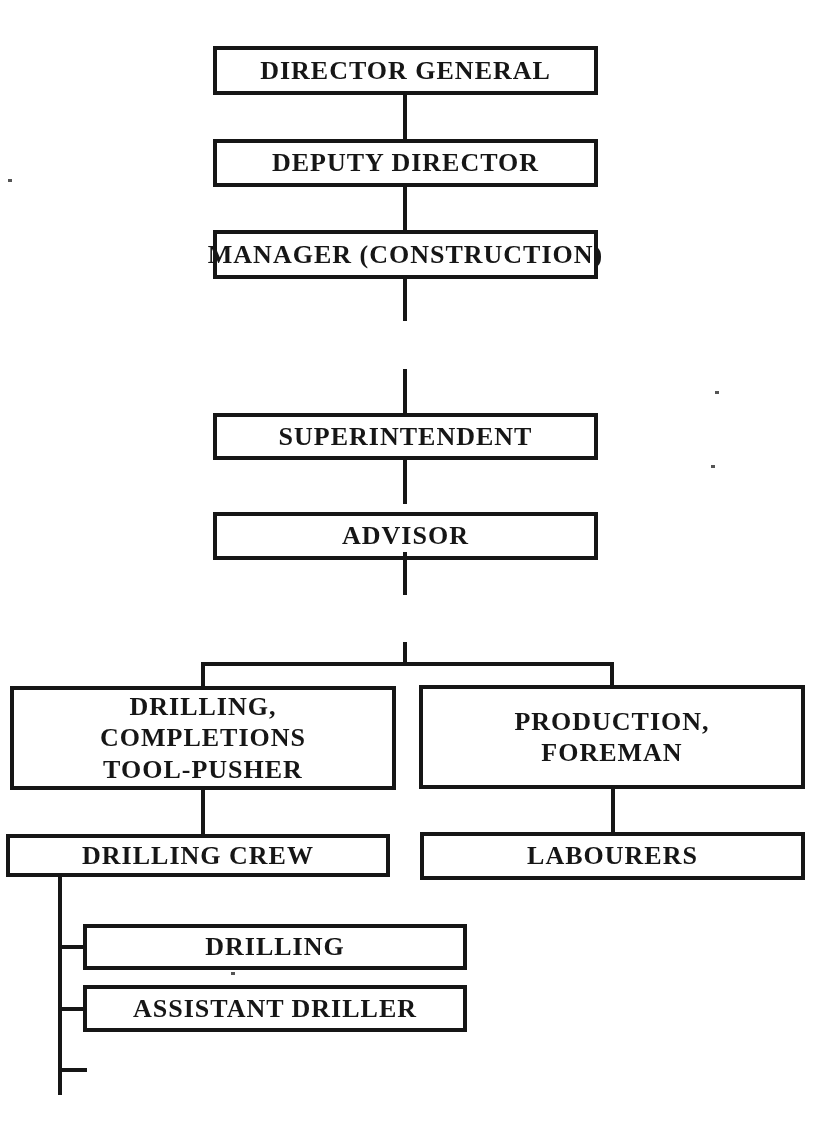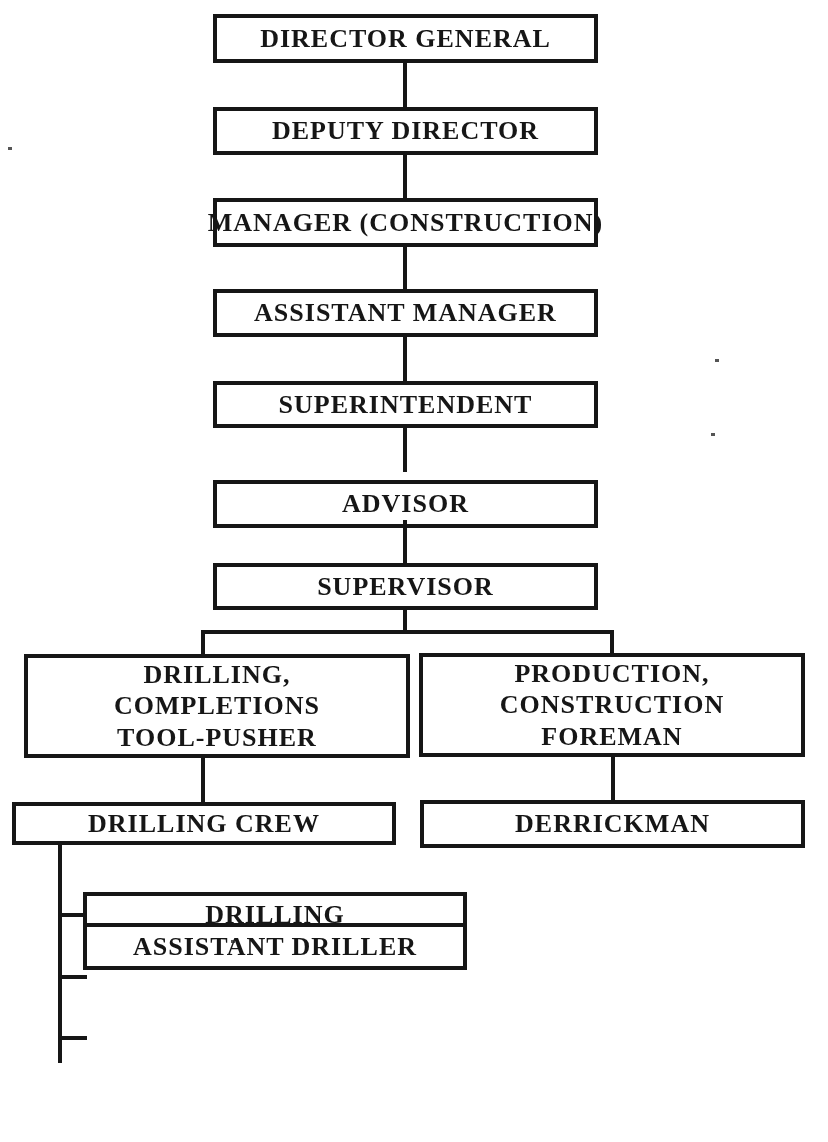--- a/index.html
+++ b/index.html
@@ -6,20 +6,21 @@
     --ink:#161616;
     --paper:#ffffff;
   }
   html,body{margin:0;padding:0;background:var(--paper);}
   .page{
     position:relative;
     width:828px;height:1063px;
     background:var(--paper);
     font-family:"Liberation Serif","DejaVu Serif",serif;
     overflow:hidden;
+    margin-top:32px;
   }
   .node{
     position:absolute;
     box-sizing:border-box;
     border:4px solid var(--ink);
     background:var(--paper);
     color:var(--ink);
     display:flex;
     flex-direction:column;
     align-items:center;
@@ -46,68 +47,65 @@
 <body>
 
 <div class="page">
 
   <div class="node" style="left:213px;top:14px;width:385px;height:49px">DIRECTOR GENERAL</div>
 
   <div class="node" style="left:213px;top:107px;width:385px;height:48px">DEPUTY DIRECTOR</div>
 
   <div class="node" style="left:213px;top:198px;width:385px;height:49px">MANAGER (CONSTRUCTION)</div>
 
-  <div class="node" style="left:213px;top:289px;width:385px;height:48px">ASSISTANT MANAGER</div>
 
   <div class="node" style="left:213px;top:381px;width:385px;height:47px">SUPERINTENDENT</div>
 
   <div class="node" style="left:213px;top:480px;width:385px;height:48px">ADVISOR</div>
 
-  <div class="node" style="left:213px;top:563px;width:385px;height:47px">SUPERVISOR</div>
 
   <div class="line" style="left:403px;top:63px;width:4px;height:44px"></div>
   <div class="line" style="left:403px;top:155px;width:4px;height:43px"></div>
   <div class="line" style="left:403px;top:247px;width:4px;height:42px"></div>
   <div class="line" style="left:403px;top:337px;width:4px;height:44px"></div>
   <div class="line" style="left:403px;top:428px;width:4px;height:44px"></div>
   <div class="line" style="left:403px;top:520px;width:4px;height:43px"></div>
   <div class="line" style="left:403px;top:610px;width:4px;height:22px"></div>
 
   <div class="line" style="left:201px;top:630px;width:413px;height:4px"></div>
   <div class="line" style="left:201px;top:630px;width:4px;height:24px"></div>
   <div class="line" style="left:610px;top:630px;width:4px;height:24px"></div>
 
-  <div class="node" style="left:24px;top:654px;width:386px;height:104px">
+  <div class="node" style="left:10px;top:654px;width:386px;height:104px">
     <span>DRILLING,</span>
     <span>COMPLETIONS</span>
     <span>TOOL-PUSHER</span>
   </div>
 
   <div class="node" style="left:419px;top:653px;width:386px;height:104px">
     <span>PRODUCTION,</span>
-    <span>CONSTRUCTION</span>
     <span>FOREMAN</span>
   </div>
 
   <div class="line" style="left:201px;top:758px;width:4px;height:44px"></div>
   <div class="line" style="left:611px;top:757px;width:4px;height:43px"></div>
 
-  <div class="node" style="left:12px;top:802px;width:384px;height:43px">DRILLING CREW</div>
+  <div class="node" style="left:6px;top:802px;width:384px;height:43px">DRILLING CREW</div>
 
-  <div class="node" style="left:420px;top:800px;width:385px;height:48px">DERRICKMAN</div>
+  <div class="node" style="left:420px;top:800px;width:385px;height:48px">LABOURERS</div>
 
   <div class="line" style="left:58px;top:845px;width:4px;height:257px"></div>
   <div class="line" style="left:58px;top:913px;width:29px;height:4px"></div>
   <div class="line" style="left:58px;top:975px;width:29px;height:4px"></div>
   <div class="line" style="left:58px;top:1036px;width:29px;height:4px"></div>
   <div class="line" style="left:58px;top:1098px;width:29px;height:4px"></div>
 
   <div class="node" style="left:83px;top:892px;width:384px;height:46px">DRILLING</div>
 
-  <div class="node" style="left:83px;top:923px;width:384px;height:47px">ASSISTANT DRILLER</div>
+  <div class="node" style="left:83px;top:953px;width:384px;height:47px">ASSISTANT DRILLER</div>
 
 
 
   <div class="speckle" style="left:715px;top:359px"></div>
   <div class="speckle" style="left:711px;top:433px"></div>
   <div class="speckle" style="left:231px;top:940px"></div>
   <div class="speckle" style="left:8px;top:147px"></div>
 
 </div>
 

